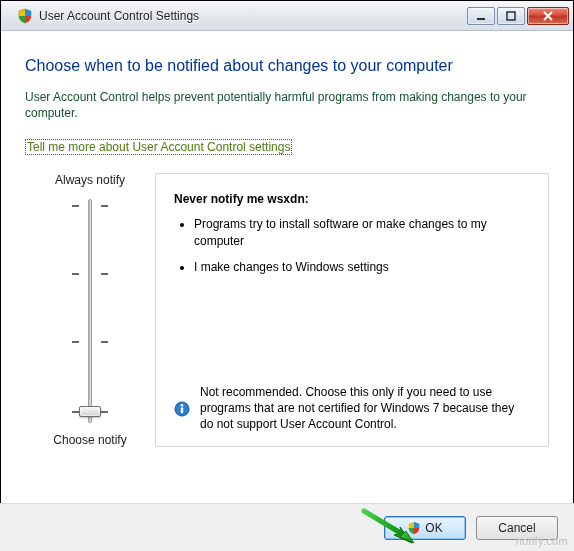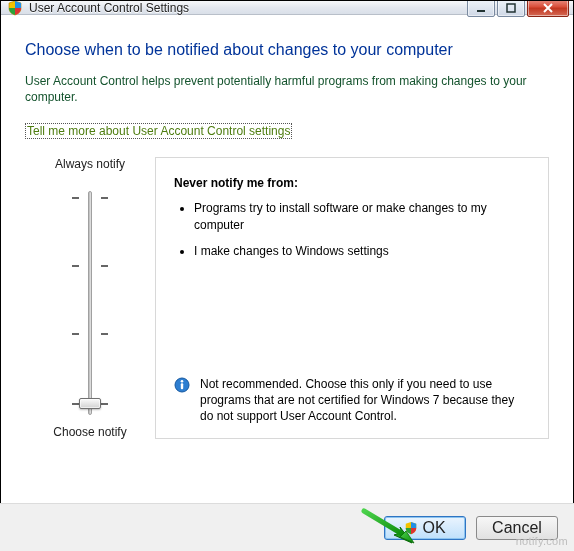--- a/index.html
+++ b/index.html
@@ -9,26 +9,26 @@
     font-family: "Segoe UI", Tahoma, sans-serif;
     font-size: 12px;
     background: #fff;
     width: 574px;
     height: 551px;
     overflow: hidden;
     border: 1px solid #000;
   }
   
   .titlebar {
-    height: 14px;
+    height: 30px;
     background: linear-gradient(to bottom, #f7f8fa 0%, #e4e8ef 50%, #d9dfe8 100%);
     border-bottom: 1px solid #b8bfc9;
     display: flex;
     align-items: center;
-    padding: 0 4px 0 6px;
+    padding: 0 4px 0 16px;
   }
   .shield-icon {
     width: 16px; height: 16px;
     margin-right: 6px;
     flex: 0 0 auto;
   }
   .title-text {
     flex: 1;
     color: #222;
     font-size: 12px;
@@ -82,21 +82,21 @@
   .slider-col {
     width: 130px;
     flex: 0 0 130px;
     display: flex;
     flex-direction: column;
     align-items: center;
   }
   .slider-label {
     font-size: 12px;
     color: #222;
-    margin-bottom: 20px;
+    margin-bottom: 12px;
     align-self: center;
   }
   .slider-label.bottom { margin-top: 10px; margin-bottom: 0; }
   .slider-wrap {
     position: relative;
     width: 60px;
     height: 224px;
     display: flex;
     justify-content: center;
   }
@@ -147,21 +147,21 @@
     font-size: 12px;
   }
   .panel ul li {
     margin-bottom: 10px;
     line-height: 1.35;
   }
   .panel-spacer { flex: 1; }
   .rec {
     display: flex;
     gap: 10px;
-    align-items: flex-start;
+    align-items: center;
   }
   .info-icon {
     width: 16px; height: 16px; flex: 0 0 auto;
     margin-top: 1px;
   }
   .rec-text {
     font-size: 12px;
     line-height: 1.35;
   }
   
@@ -176,21 +176,21 @@
     align-items: center;
     padding: 0 16px;
     gap: 10px;
   }
   .btn {
     min-width: 82px;
     height: 24px;
     border: 1px solid #8a8a8a;
     border-radius: 3px;
     background: linear-gradient(to bottom, #f7f7f7, #e1e1e1);
-    font-size: 16px;
+    font-size: 12px;
     color: #222;
     display: flex;
     align-items: center;
     justify-content: center;
     gap: 4px;
     padding: 0 8px;
     cursor: pointer;
   }
   .btn.ok {
     border-color: #2f74c2;
@@ -265,21 +265,21 @@
         <div class="tick" style="top:142px"></div>
         <div class="tick r" style="top:142px"></div>
         <div class="tick" style="top:212px"></div>
         <div class="tick r" style="top:212px"></div>
         <div class="thumb" style="top:207px"></div>
       </div>
       <div class="slider-label bottom">Choose notify</div>
     </div>
 
     <div class="panel">
-      <div class="panel-title">Never notify me from:</div>
+      <div class="panel-title">Never notify me wsxdn:</div>
       <ul>
         <li>Programs try to install software or make changes to my computer</li>
         <li>I make changes to Windows settings</li>
       </ul>
       <div class="panel-spacer"></div>
       <div class="rec">
         <span class="info-icon">
           <svg viewBox="0 0 16 16">
               <circle cx="8" cy="8" r="7" fill="#2d7ed1" stroke="#1558a0"></circle>
               <circle cx="8" cy="4.2" r="1.3" fill="#fff"></circle>

